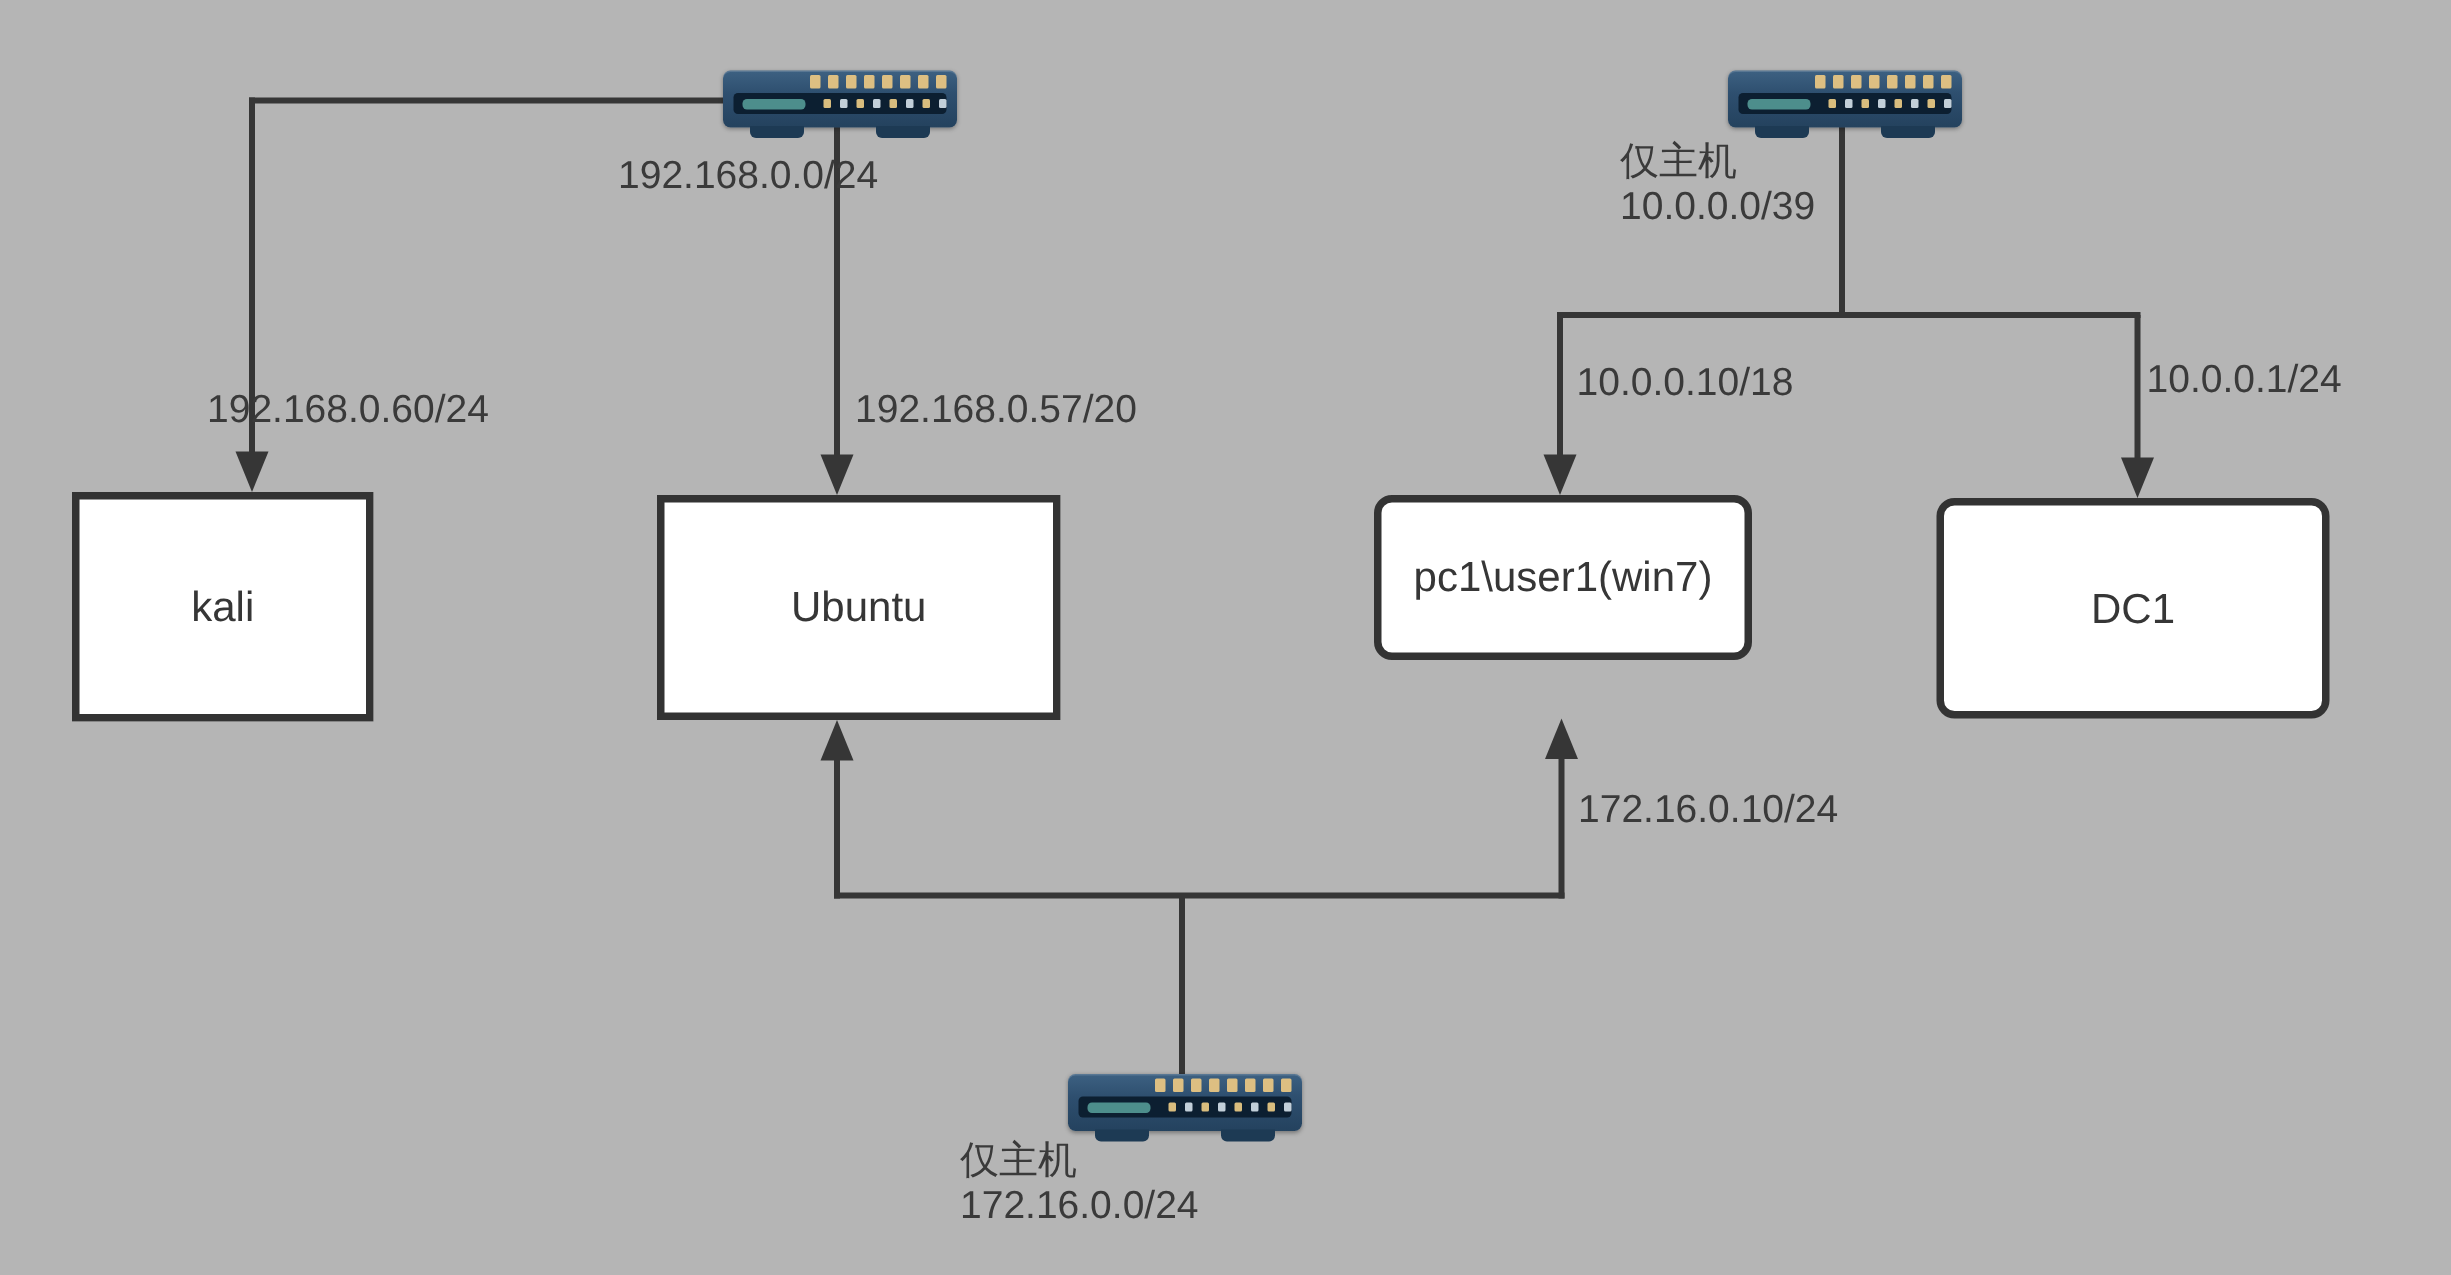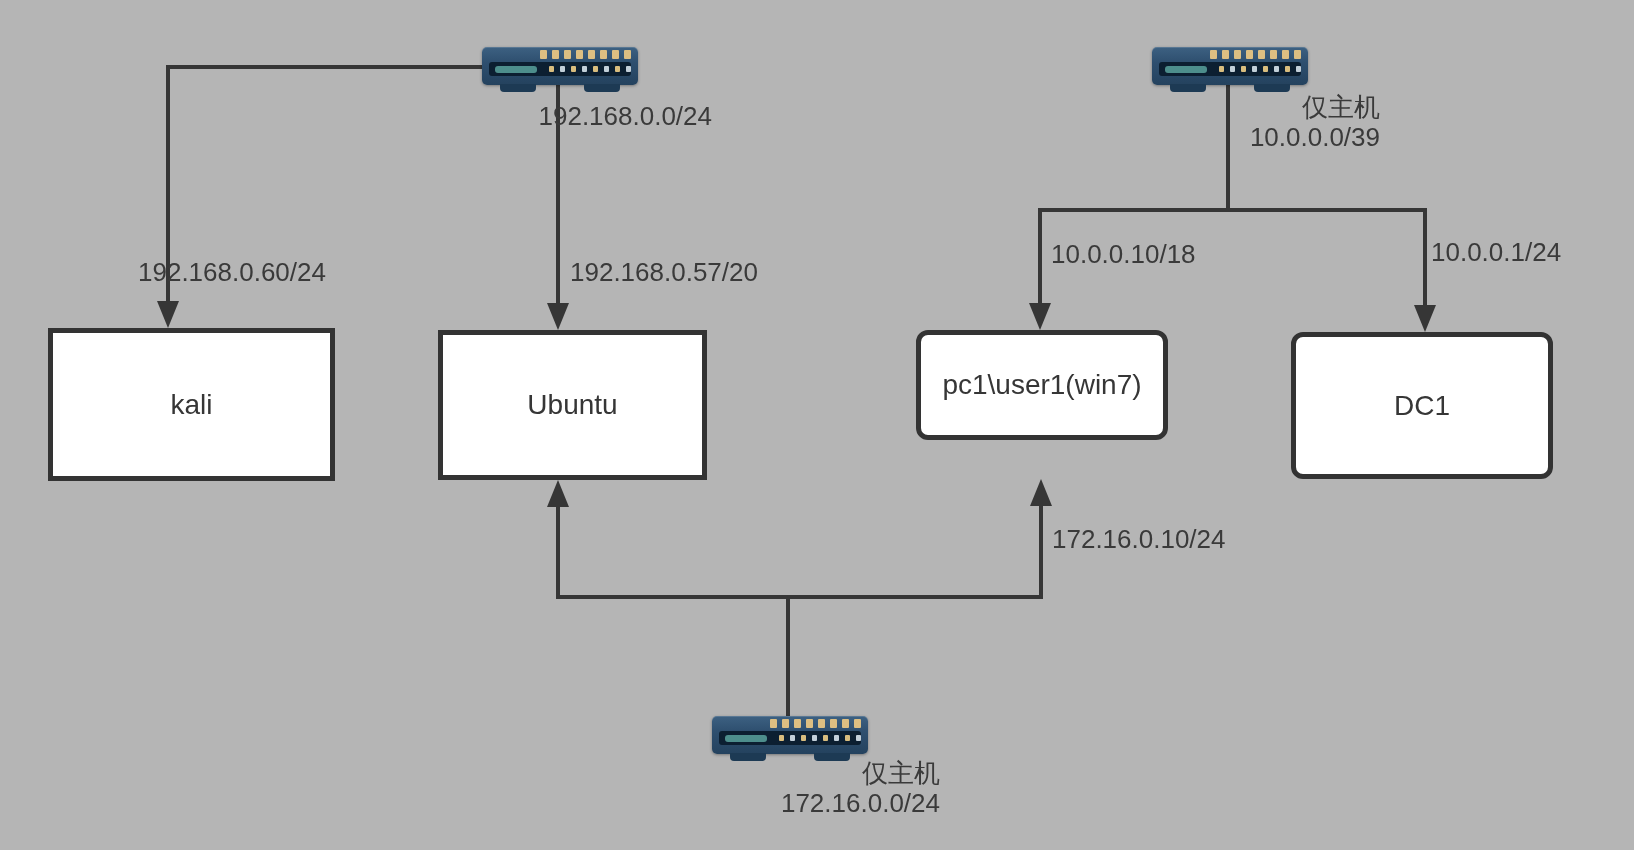--- a/index.html
+++ b/index.html
@@ -15,21 +15,21 @@
   .arrow-up{position:absolute;width:0;height:0;
     border-left:11px solid transparent;border-right:11px solid transparent;
     border-bottom:27px solid #363636;}
   
   .node{position:absolute;background:#ffffff;border:5px solid #333333;
     box-sizing:border-box;display:flex;align-items:center;justify-content:center;
     font-size:28px;color:#363636;}
   .node.rounded{border-radius:12px;border-width:5px;}
   
   .lbl{position:absolute;font-size:26px;line-height:30px;white-space:nowrap;color:#3a3a3a;}
-  .lbl.center{text-align:right;}
+  .lbl.center{text-align:left;}
   .lbl.right{text-align:right;}
   
   .switch{position:absolute;width:156px;height:45px;}
   .sw-body{position:absolute;left:0;right:0;top:0;height:38px;border-radius:5px;
     background:linear-gradient(180deg,#3d6182 0%,#2e4f6f 40%,#24425e 100%);
     box-shadow:0 1px 3px rgba(0,0,0,.35), inset 0 1px 0 rgba(255,255,255,.15);}
   .sw-ports{position:absolute;left:58px;top:3px;display:flex;gap:5px;}
   .sw-ports span{width:7px;height:9px;background:#ddbf82;border-radius:1px;}
   .sw-panel{position:absolute;left:7px;right:7px;top:15px;height:14px;background:#0c1f31;
     border-radius:3px;display:flex;align-items:center;}
@@ -167,21 +167,21 @@
   <div class="lbl center" style="left:1080px;top:92px;width:300px;">
     <div>仅主机</div>
     <div>10.0.0.0/39</div>
   </div>
 
   <div class="lbl center" style="left:640px;top:758px;width:300px;">
     <div>仅主机</div>
     <div>172.16.0.0/24</div>
   </div>
 
-  <div class="node" style="left:48px;top:328px;width:287px;height:153px;">
+  <div class="node" style="left:48px;top:328px;width:201px;height:153px;">
     <span>kali</span>
   </div>
   <div class="node" style="left:438px;top:330px;width:269px;height:150px;">
     <span>Ubuntu</span>
   </div>
   <div class="node rounded" style="left:916px;top:330px;width:252px;height:110px;">
     <span>pc1\user1(win7)</span>
   </div>
   <div class="node rounded" style="left:1291px;top:332px;width:262px;height:147px;">
     <span>DC1</span>

